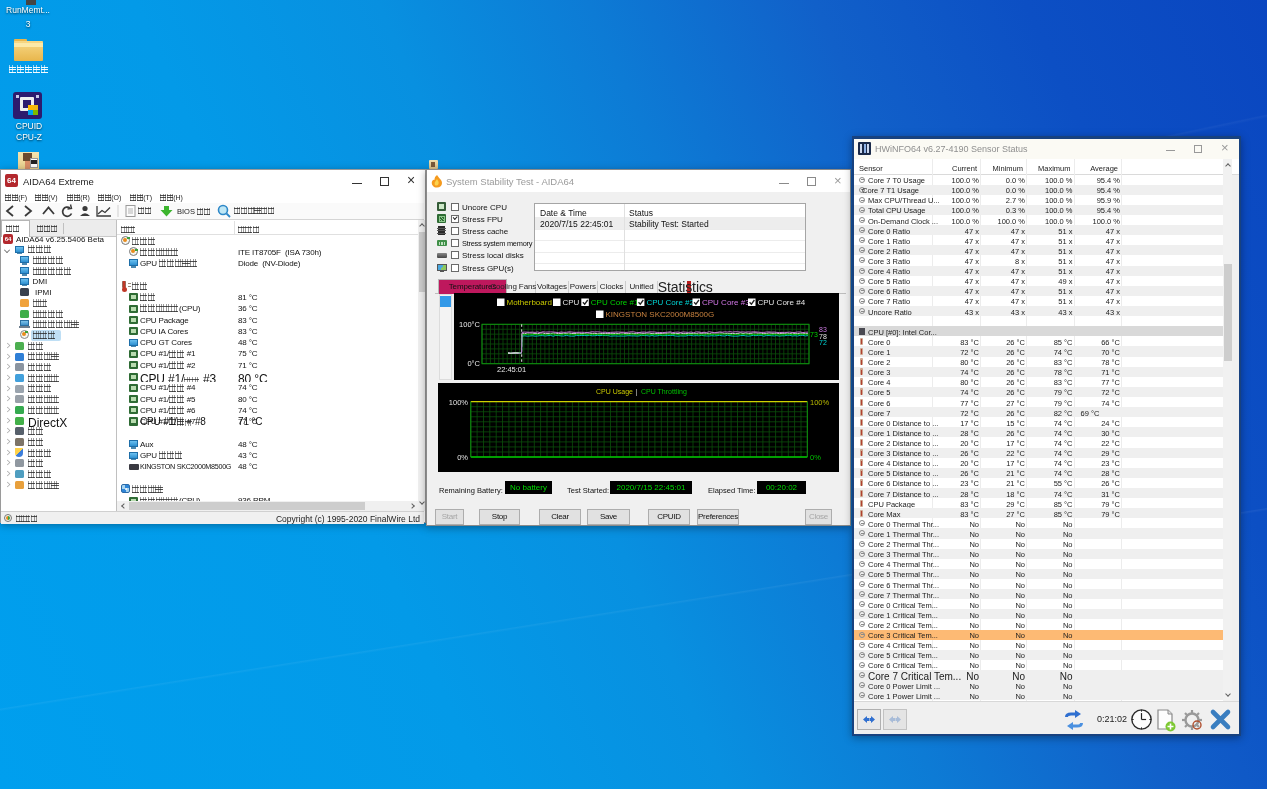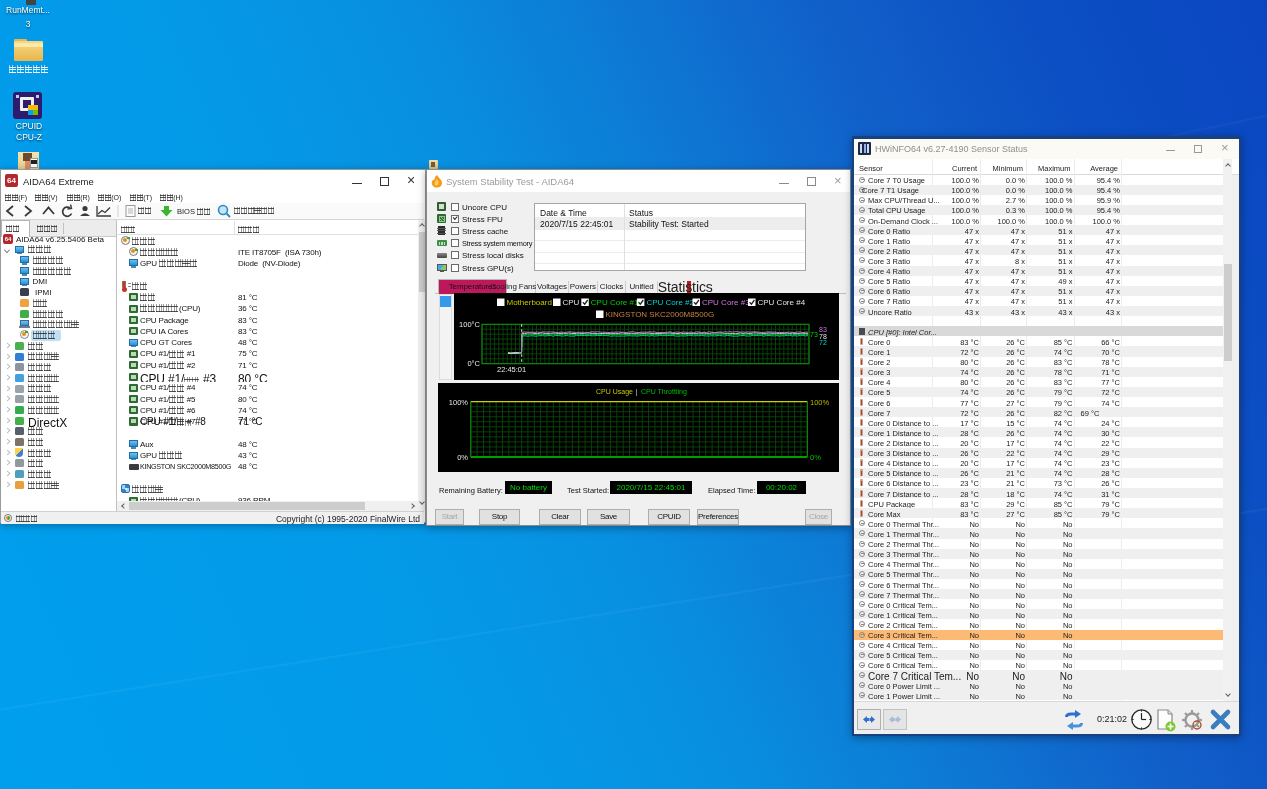--- a/index.html
+++ b/index.html
@@ -639,21 +639,21 @@
       <span class="ic" style="left:5px;top:2px;width:6px;height:6px;border:1px solid #8a8a8a;border-radius:50%"></span>
       <span class="ic" style="left:6.5px;top:4.7px;width:3px;height:0.9px;background:#8a8a8a"></span>
       <span class="lbl" style="left:14px;top:1.5px">Uncore Ratio</span>
       <span class="lbl" style="left:65.0px;top:1.5px;width:60px;text-align:right">43 x</span>
       <span class="lbl" style="left:111.0px;top:1.5px;width:60px;text-align:right">43 x</span>
       <span class="lbl" style="left:158.5px;top:1.5px;width:60px;text-align:right">43 x</span>
       <span class="lbl" style="left:206.0px;top:1.5px;width:60px;text-align:right">43 x</span>
     </div>
     <div class="abs" style="left:2px;top:190.25px;width:369px;height:10.11px;background:#d9d9d9;font-size:7.5px">
       <span class="ic" style="left:5px;top:2px;width:6px;height:7px;background:#4a4a52"></span>
-      <span class="lbl" style="left:14px;top:1.5px;font-style:italic;color:#222">CPU [#0]: Intel Cor...</span>
+      <span class="lbl" style="left:14px;top:1.5px;color:#222">CPU [#0]: Intel Cor...</span>
     </div>
     <div class="abs" style="left:2px;top:200.36px;width:369px;height:10.11px;font-size:7.5px;color:#1a1a1a">
       <span class="ic" style="left:6px;top:1.5px;width:2.5px;height:7px;background:#cda38c;border-radius:1px"></span>
       <span class="ic" style="left:6.8px;top:3px;width:1px;height:5px;background:#b04030"></span>
       <span class="lbl" style="left:14px;top:1.5px">Core 0</span>
       <span class="lbl" style="left:65.0px;top:1.5px;width:60px;text-align:right">83 °C</span>
       <span class="lbl" style="left:111.0px;top:1.5px;width:60px;text-align:right">26 °C</span>
       <span class="lbl" style="left:158.5px;top:1.5px;width:60px;text-align:right">85 °C</span>
       <span class="lbl" style="left:206.0px;top:1.5px;width:60px;text-align:right">66 °C</span>
     </div>
@@ -773,21 +773,21 @@
       <span class="lbl" style="left:111.0px;top:1.5px;width:60px;text-align:right">21 °C</span>
       <span class="lbl" style="left:158.5px;top:1.5px;width:60px;text-align:right">74 °C</span>
       <span class="lbl" style="left:206.0px;top:1.5px;width:60px;text-align:right">28 °C</span>
     </div>
     <div class="abs" style="left:2px;top:341.90px;width:369px;height:10.11px;font-size:7.5px;color:#1a1a1a">
       <span class="ic" style="left:6px;top:1.5px;width:2.5px;height:7px;background:#cda38c;border-radius:1px"></span>
       <span class="ic" style="left:6.8px;top:3px;width:1px;height:5px;background:#b04030"></span>
       <span class="lbl" style="left:14px;top:1.5px">Core 6 Distance to ...</span>
       <span class="lbl" style="left:65.0px;top:1.5px;width:60px;text-align:right">23 °C</span>
       <span class="lbl" style="left:111.0px;top:1.5px;width:60px;text-align:right">21 °C</span>
-      <span class="lbl" style="left:158.5px;top:1.5px;width:60px;text-align:right">73 °C</span>
+      <span class="lbl" style="left:158.5px;top:1.5px;width:60px;text-align:right">55 °C</span>
       <span class="lbl" style="left:206.0px;top:1.5px;width:60px;text-align:right">26 °C</span>
     </div>
     <div class="abs" style="left:2px;top:352.01px;width:369px;height:10.11px;background:#efefef;font-size:7.5px;color:#1a1a1a">
       <span class="ic" style="left:6px;top:1.5px;width:2.5px;height:7px;background:#cda38c;border-radius:1px"></span>
       <span class="ic" style="left:6.8px;top:3px;width:1px;height:5px;background:#b04030"></span>
       <span class="lbl" style="left:14px;top:1.5px">Core 7 Distance to ...</span>
       <span class="lbl" style="left:65.0px;top:1.5px;width:60px;text-align:right">28 °C</span>
       <span class="lbl" style="left:111.0px;top:1.5px;width:60px;text-align:right">18 °C</span>
       <span class="lbl" style="left:158.5px;top:1.5px;width:60px;text-align:right">74 °C</span>
       <span class="lbl" style="left:206.0px;top:1.5px;width:60px;text-align:right">31 °C</span>

